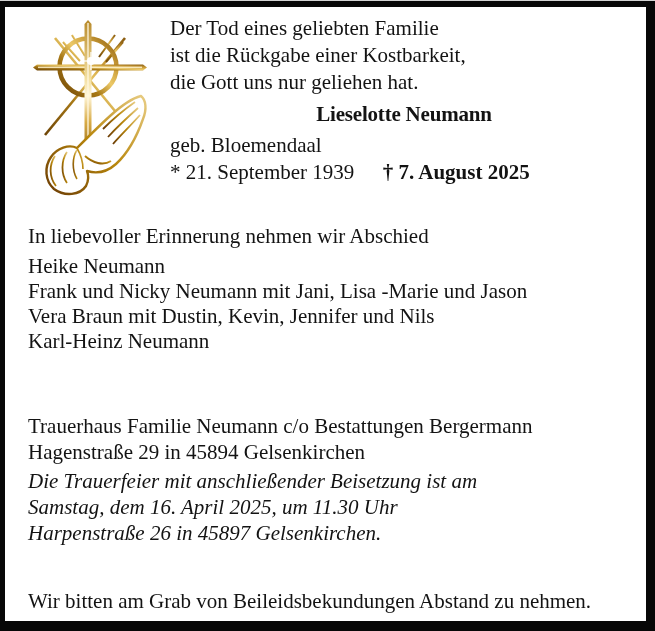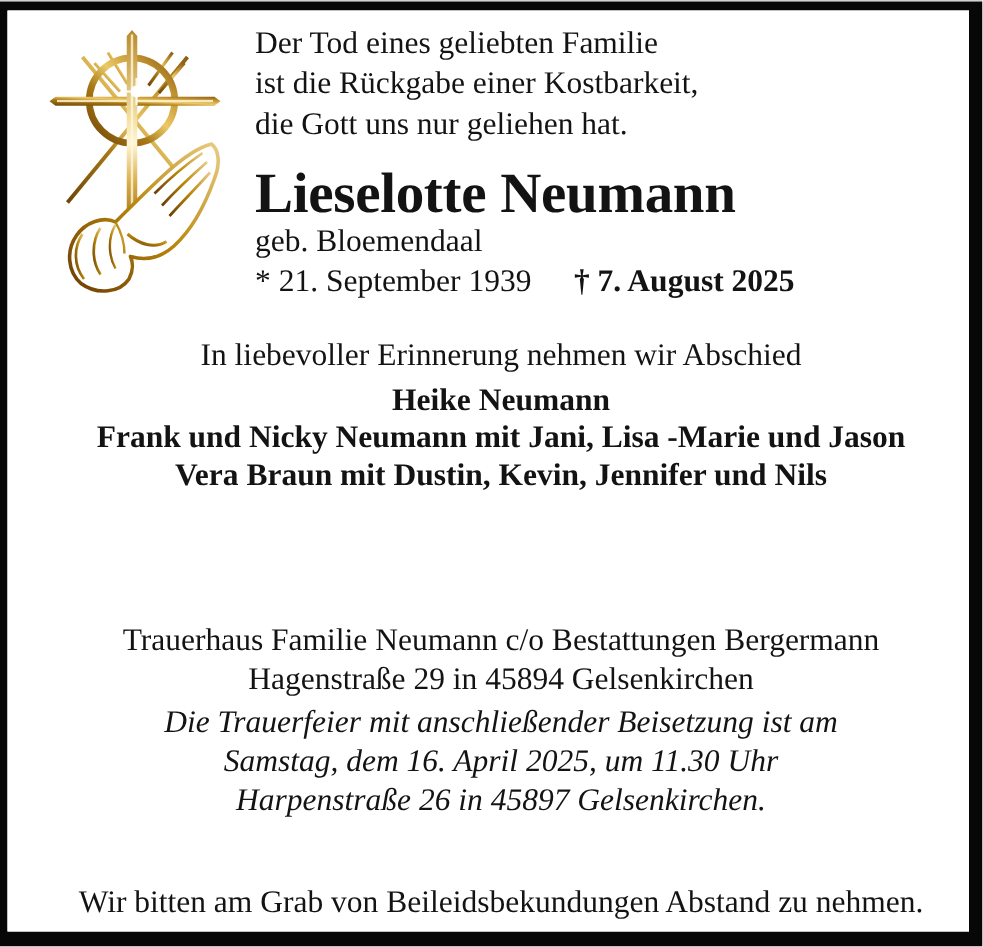--- a/index.html
+++ b/index.html
@@ -45,49 +45,48 @@
     left: 165px;
     top: 8px;
     right: 8px;
   }
   .quote-line {
     font-size: 21px;
     line-height: 27px;
     white-space: nowrap;
   }
   .deceased-name {
-    margin-top: 15px;
-    font-size: 38px;
+    font-size: 21px;
     font-weight: 700;
     line-height: 36px;
     letter-spacing: -0.2px;
     white-space: nowrap;
+    text-align: center;
   }
   .maiden {
     font-size: 21px;
     line-height: 27px;
     white-space: nowrap;
   }
   .dates {
     font-size: 21px;
     line-height: 27px;
     white-space: nowrap;
   }
   .dates .death {
     margin-left: 1.1em;
     font-weight: bold;
   }
   .blk {
     position: absolute;
     left: 23px;
     right: 6px;
-    text-align: center;
   }
   .intro { top: 216px; font-size: 21px; line-height: 27px; white-space: nowrap; }
-  .mourners { top: 247px; font-size: 21px; font-weight: 700; line-height: 25px; }
+  .mourners { top: 247px; font-size: 21px; font-weight: 400; line-height: 25px; }
   .mourners div { white-space: nowrap; }
   .address { top: 406px; font-size: 21px; line-height: 26px; }
   .address div { white-space: nowrap; }
   .ceremony { top: 461px; font-size: 21px; line-height: 26px; }
   .ceremony div { white-space: nowrap; font-style: italic; }
   .closing { top: 581px; font-size: 21px; line-height: 26px; white-space: nowrap; }
 </style>
 </head>
 <body>
 
@@ -167,20 +166,21 @@
         <span class="death">† 7. August 2025</span>
       </div>
     </div>
 
     <div class="blk intro">In liebevoller Erinnerung nehmen wir Abschied</div>
 
     <div class="blk mourners">
       <div>Heike Neumann</div>
       <div>Frank und Nicky Neumann mit Jani, Lisa -Marie und Jason</div>
       <div>Vera Braun mit Dustin, Kevin, Jennifer und Nils</div>
+      <div>Karl-Heinz Neumann</div>
     </div>
 
     <div class="blk address">
       <div>Trauerhaus Familie Neumann c/o Bestattungen Bergermann</div>
       <div>Hagenstraße 29 in 45894 Gelsenkirchen</div>
     </div>
 
     <div class="blk ceremony">
       <div>Die Trauerfeier mit anschließender Beisetzung ist am</div>
       <div>Samstag, dem 16. April 2025, um 11.30 Uhr</div>

